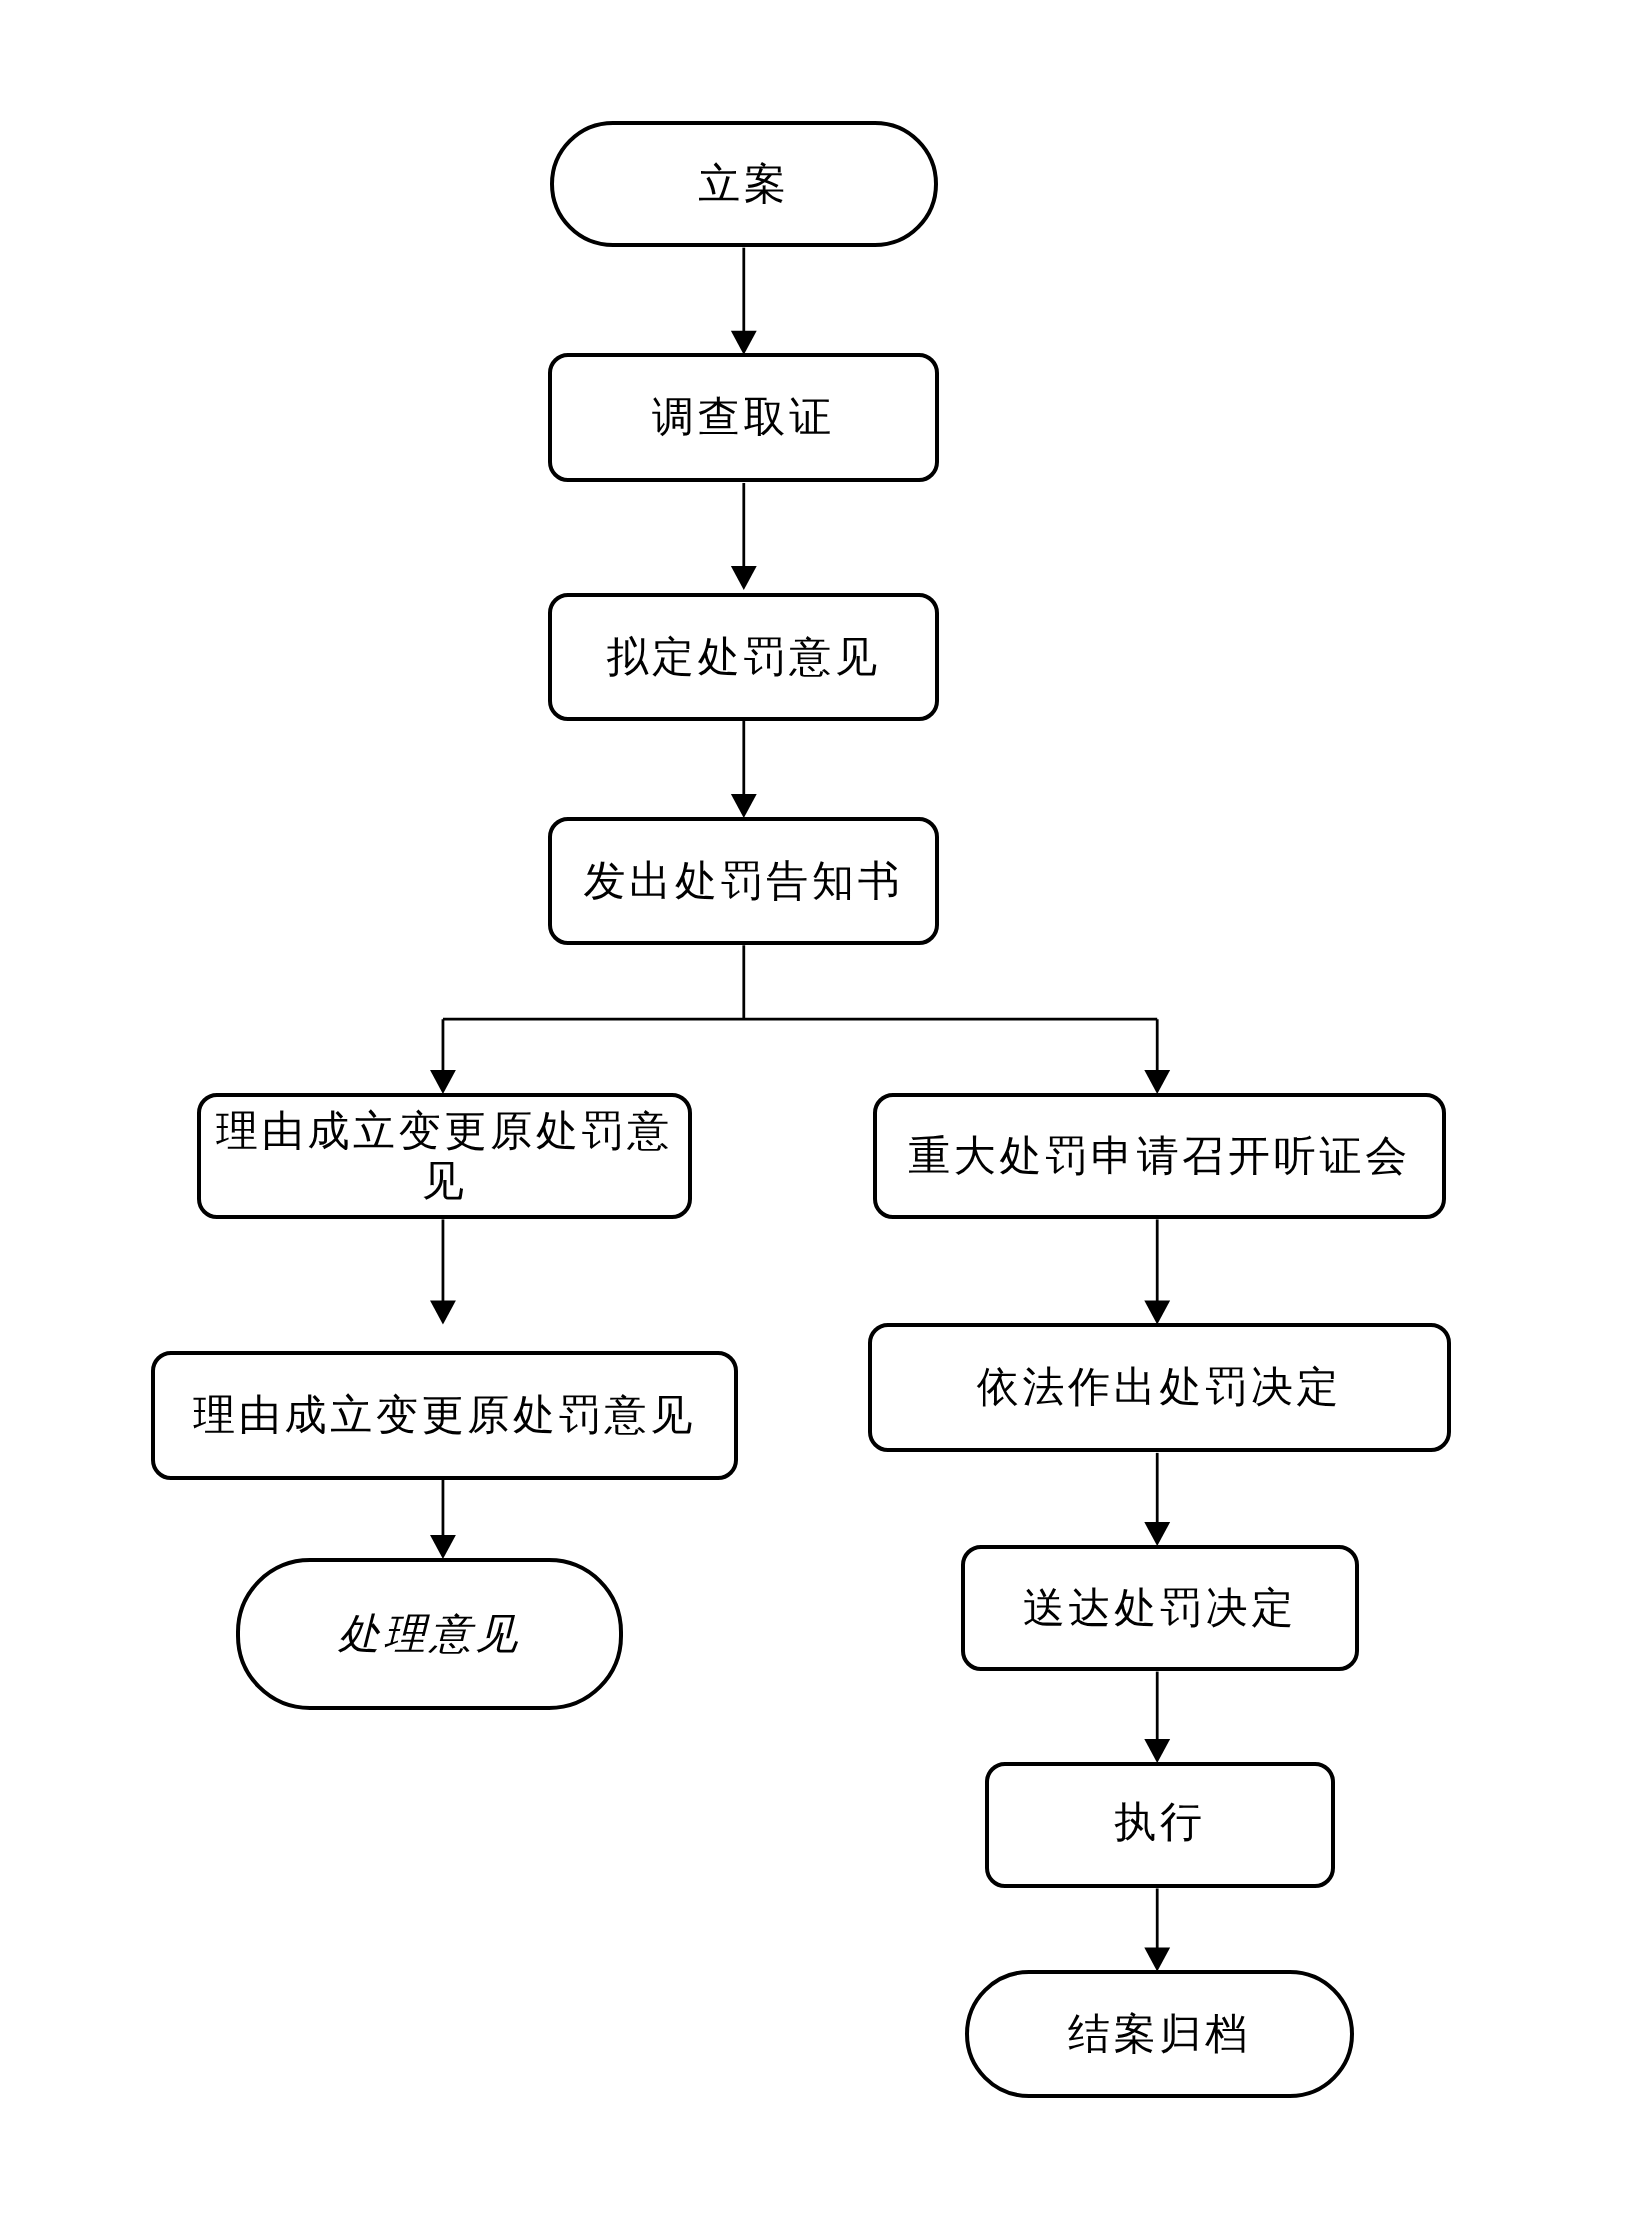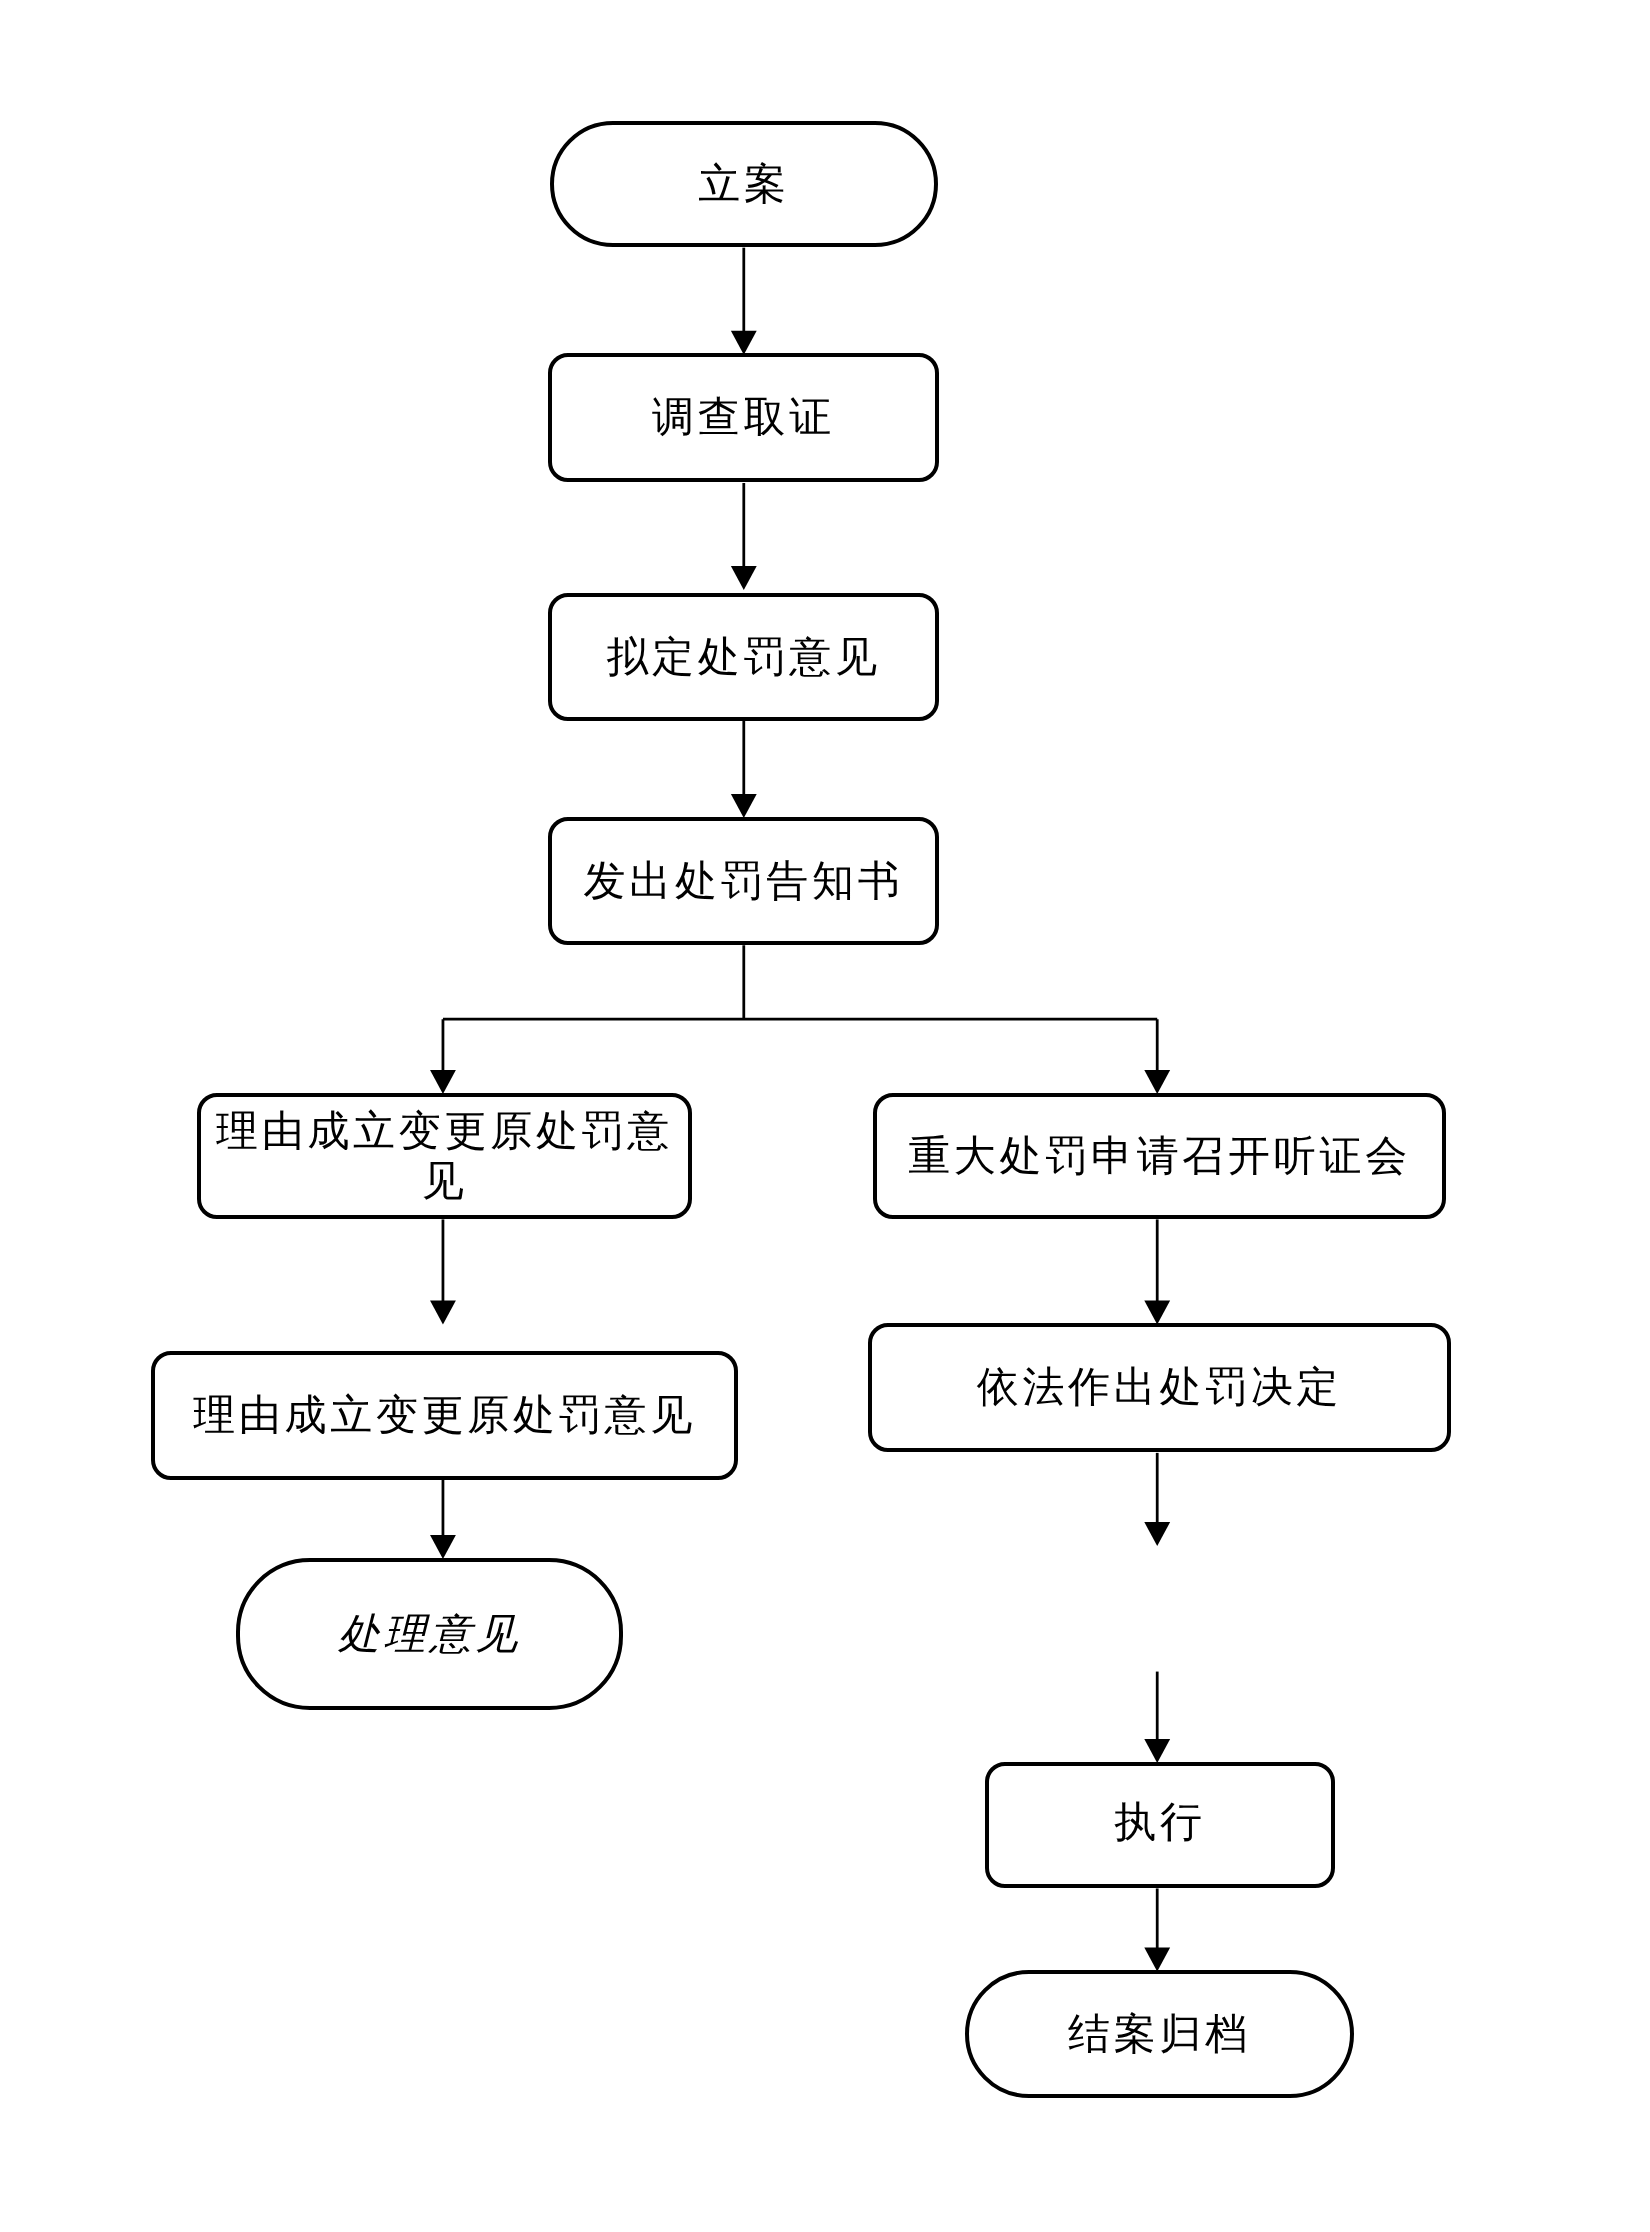--- a/index.html
+++ b/index.html
@@ -113,20 +113,23 @@
   </div>
 
   <div class="node rounded n8">
     <span>依法作出处罚决定</span>
   </div>
 
   <div class="node stadium n9">
     <span>处理意见</span>
   </div>
 
+  <div class="node rounded n10">
+    <span>送达处罚决定</span>
+  </div>
 
   <div class="node rounded n11">
     <span>执行</span>
   </div>
 
   <div class="node stadium n12">
     <span>结案归档</span>
   </div>
 
 </div>

